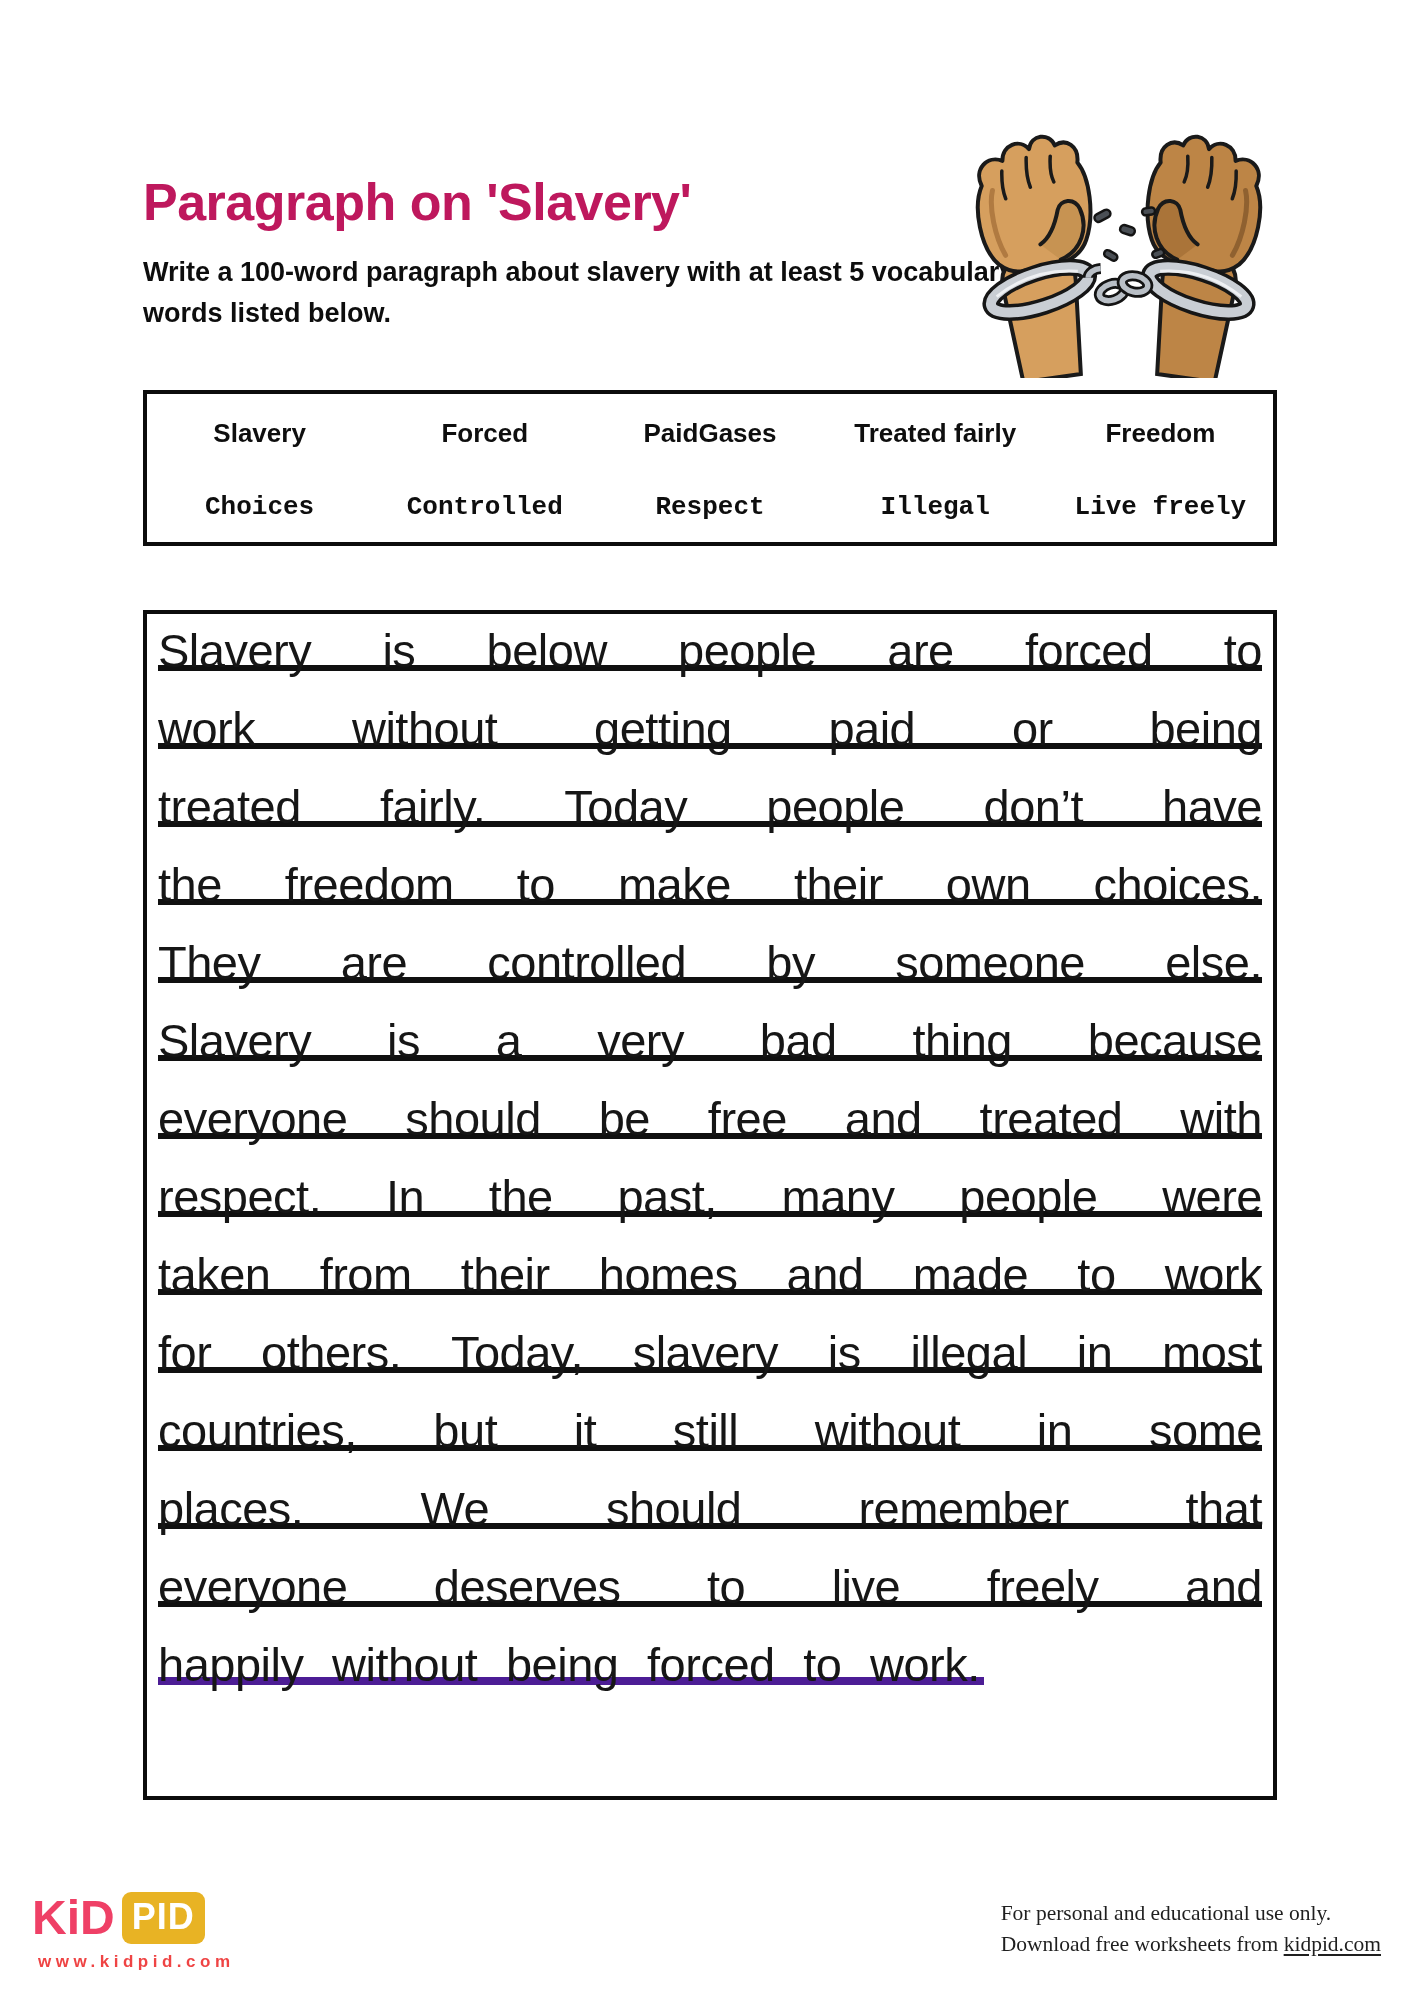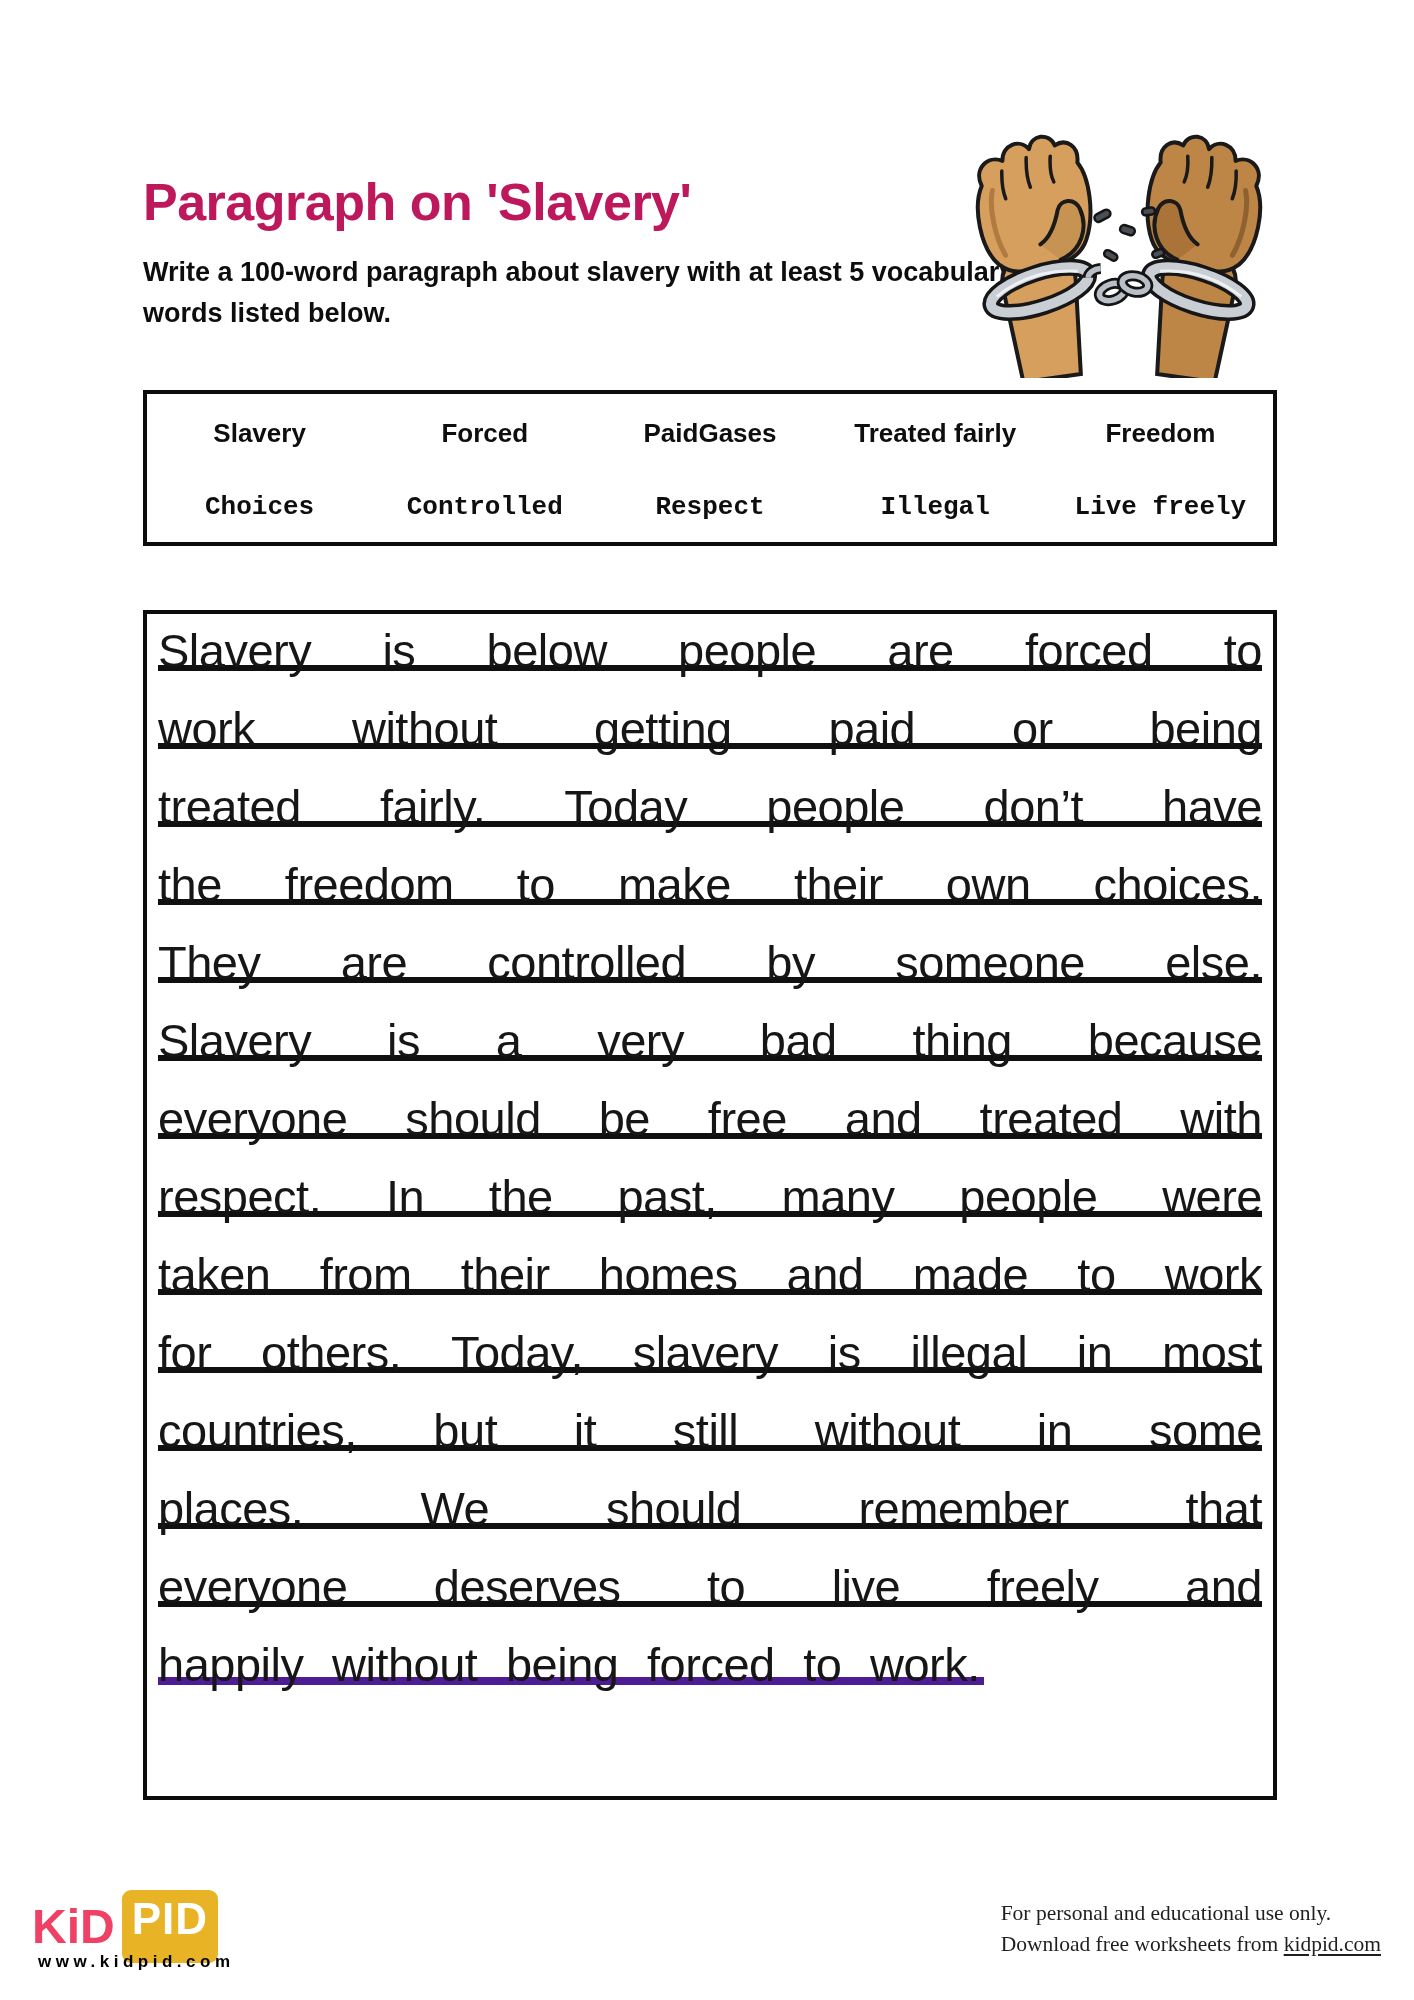--- a/index.html
+++ b/index.html
@@ -53,26 +53,26 @@
     word-spacing:16px; padding-right:4px; height:48px;
   }
 
   
   .footer-logo { position:absolute; left:32px; top:1890px; display:flex; align-items:center; }
   .logo-kid {
     font-size:48px; font-weight:800; color:#ef4066; letter-spacing:0px;
   }
   .logo-pid {
     display:inline-block; margin-left:7px; background:#e8b324; color:#ffffff;
-    font-size:44px; font-weight:800; letter-spacing:1px;
-    padding:4px 10px 19px 10px; border-radius:9px;
+    font-size:36px; font-weight:800; letter-spacing:1px;
+    padding:4px 10px 6px 10px; border-radius:9px;
   }
   .footer-url {
     position:absolute; left:38px; top:1952px;
-    font-size:17px; font-weight:600; letter-spacing:4.5px; color:#000000;
+    font-size:17px; font-weight:600; letter-spacing:4.5px; color:#ef4444;
   }
   .footer-note {
     position:absolute; right:33px; top:1898px; text-align:left;
     font-family:"Liberation Serif", serif;
     font-size:21.5px; line-height:1.45; color:#1f1f1f;
   }
   .footer-note .link { text-decoration:underline; text-underline-offset:3px; }
 </style>
 </head>
 <body>

